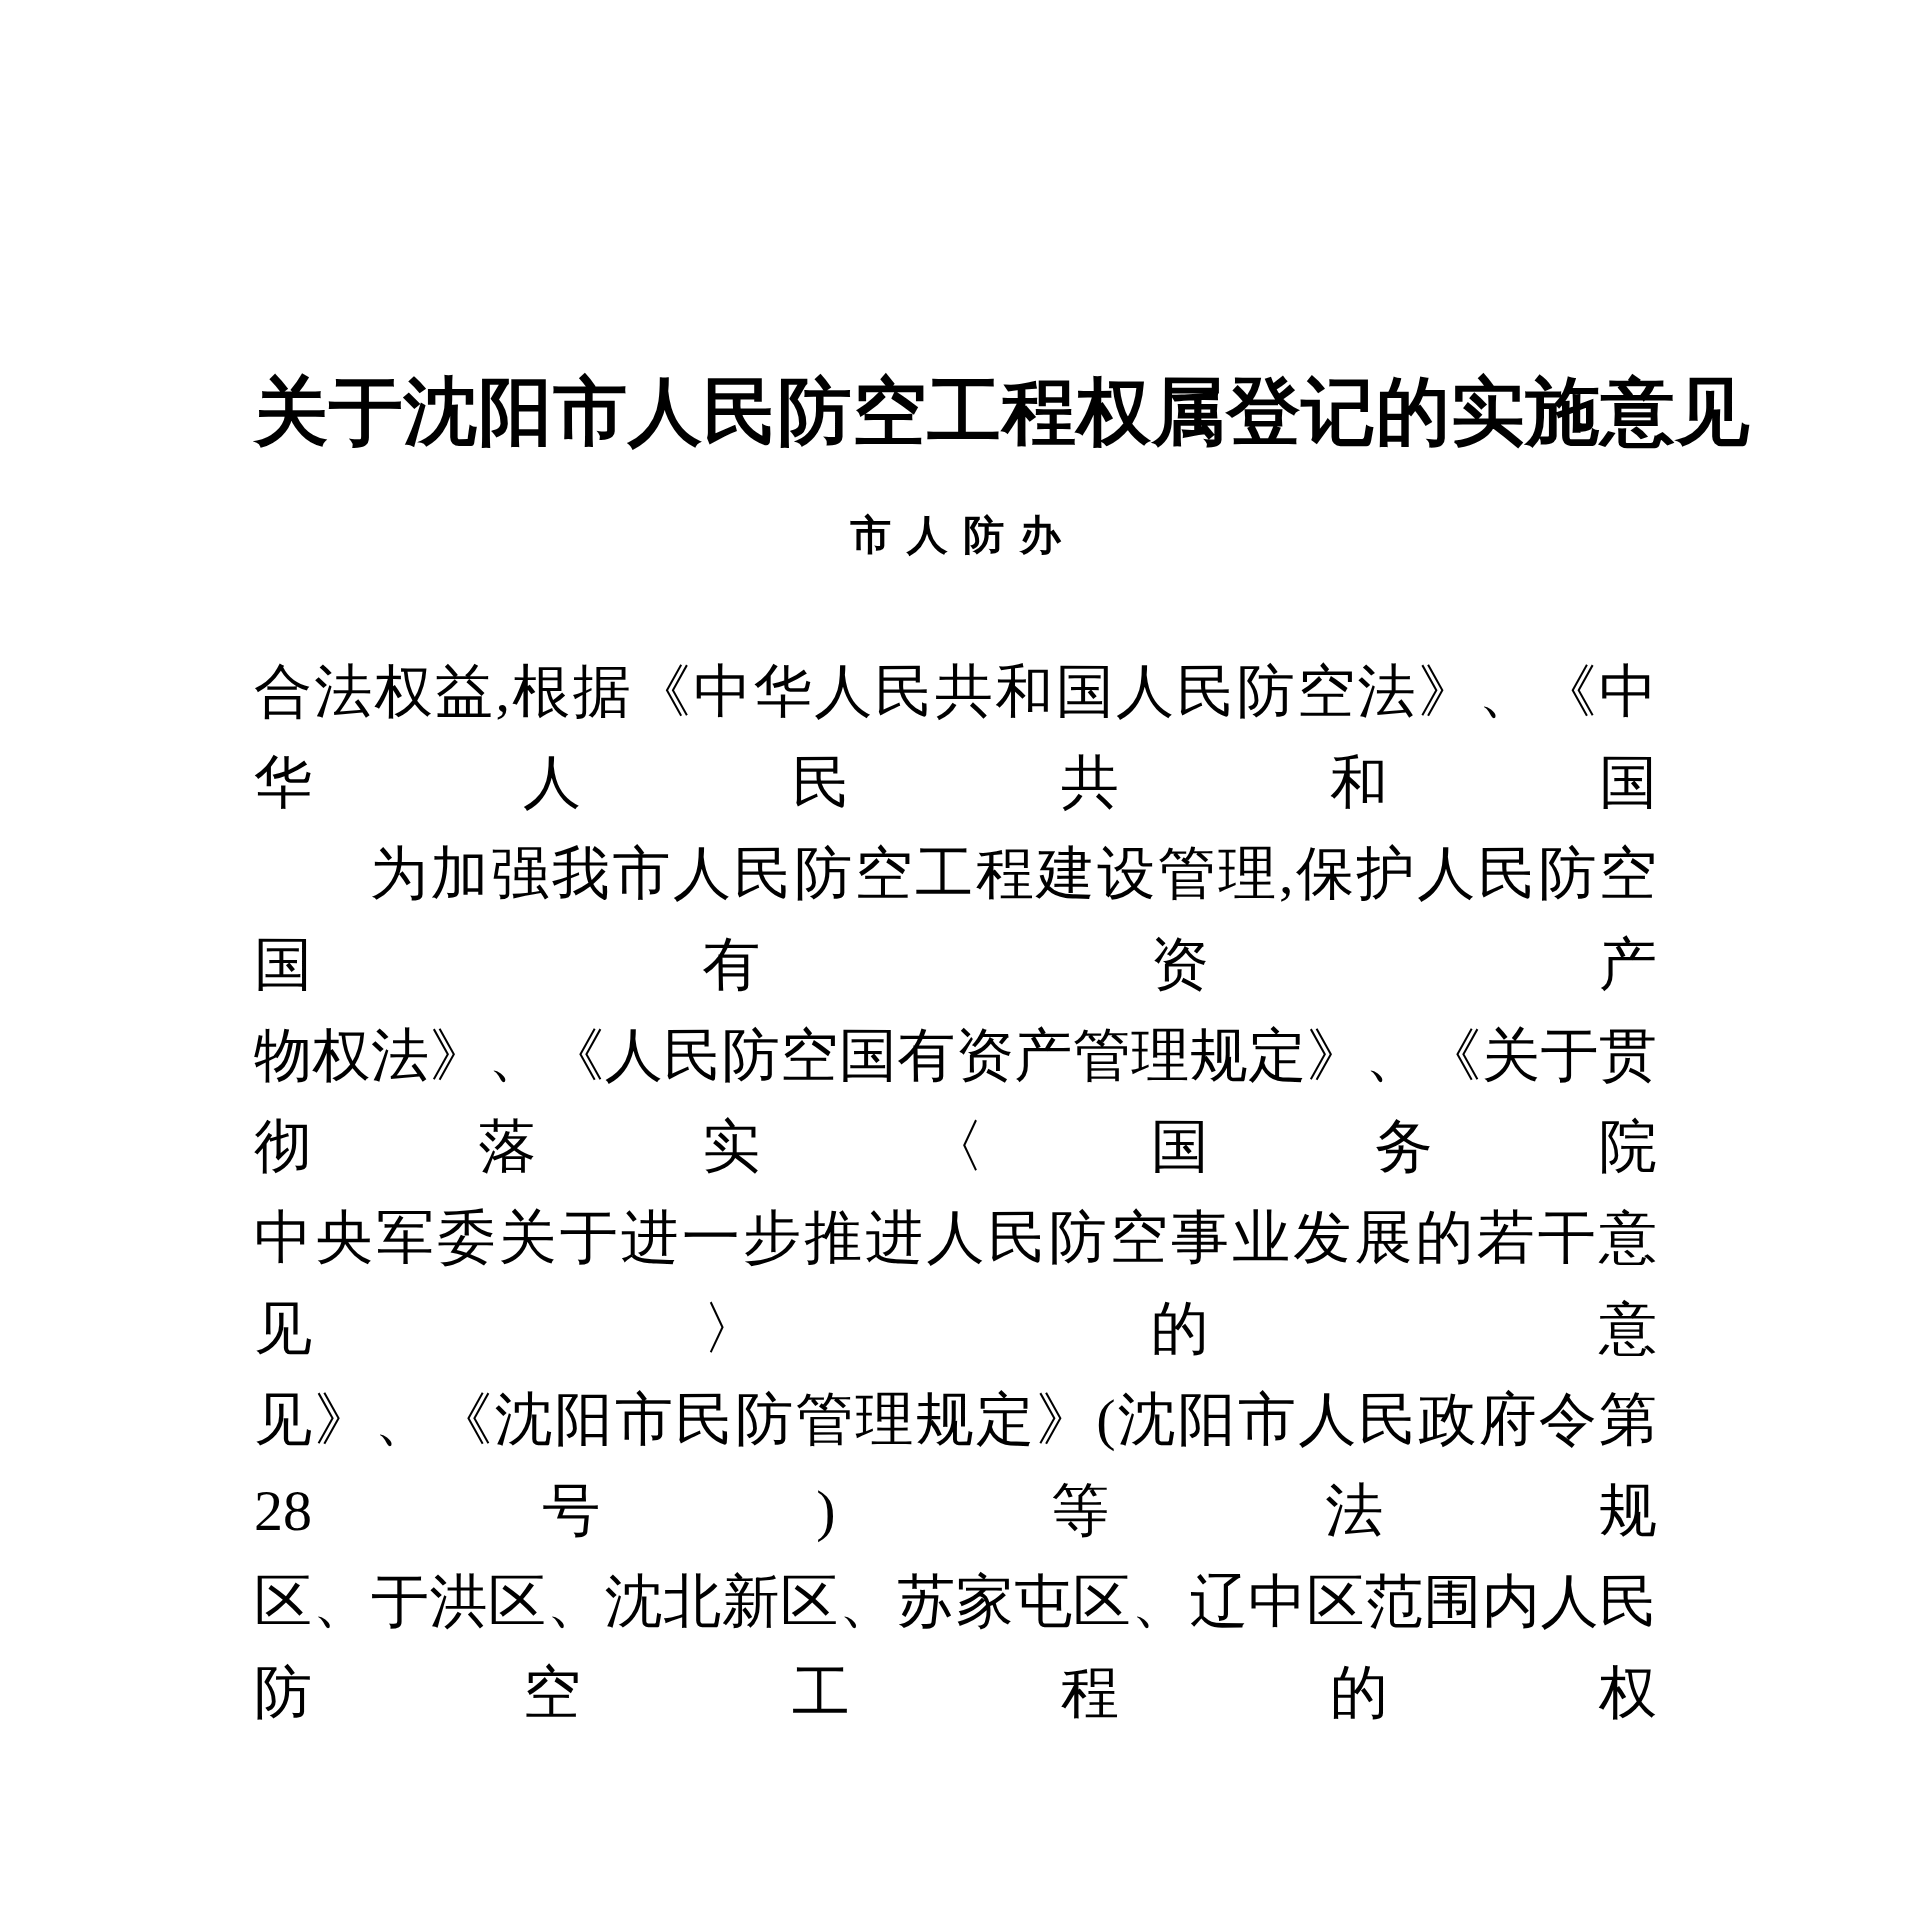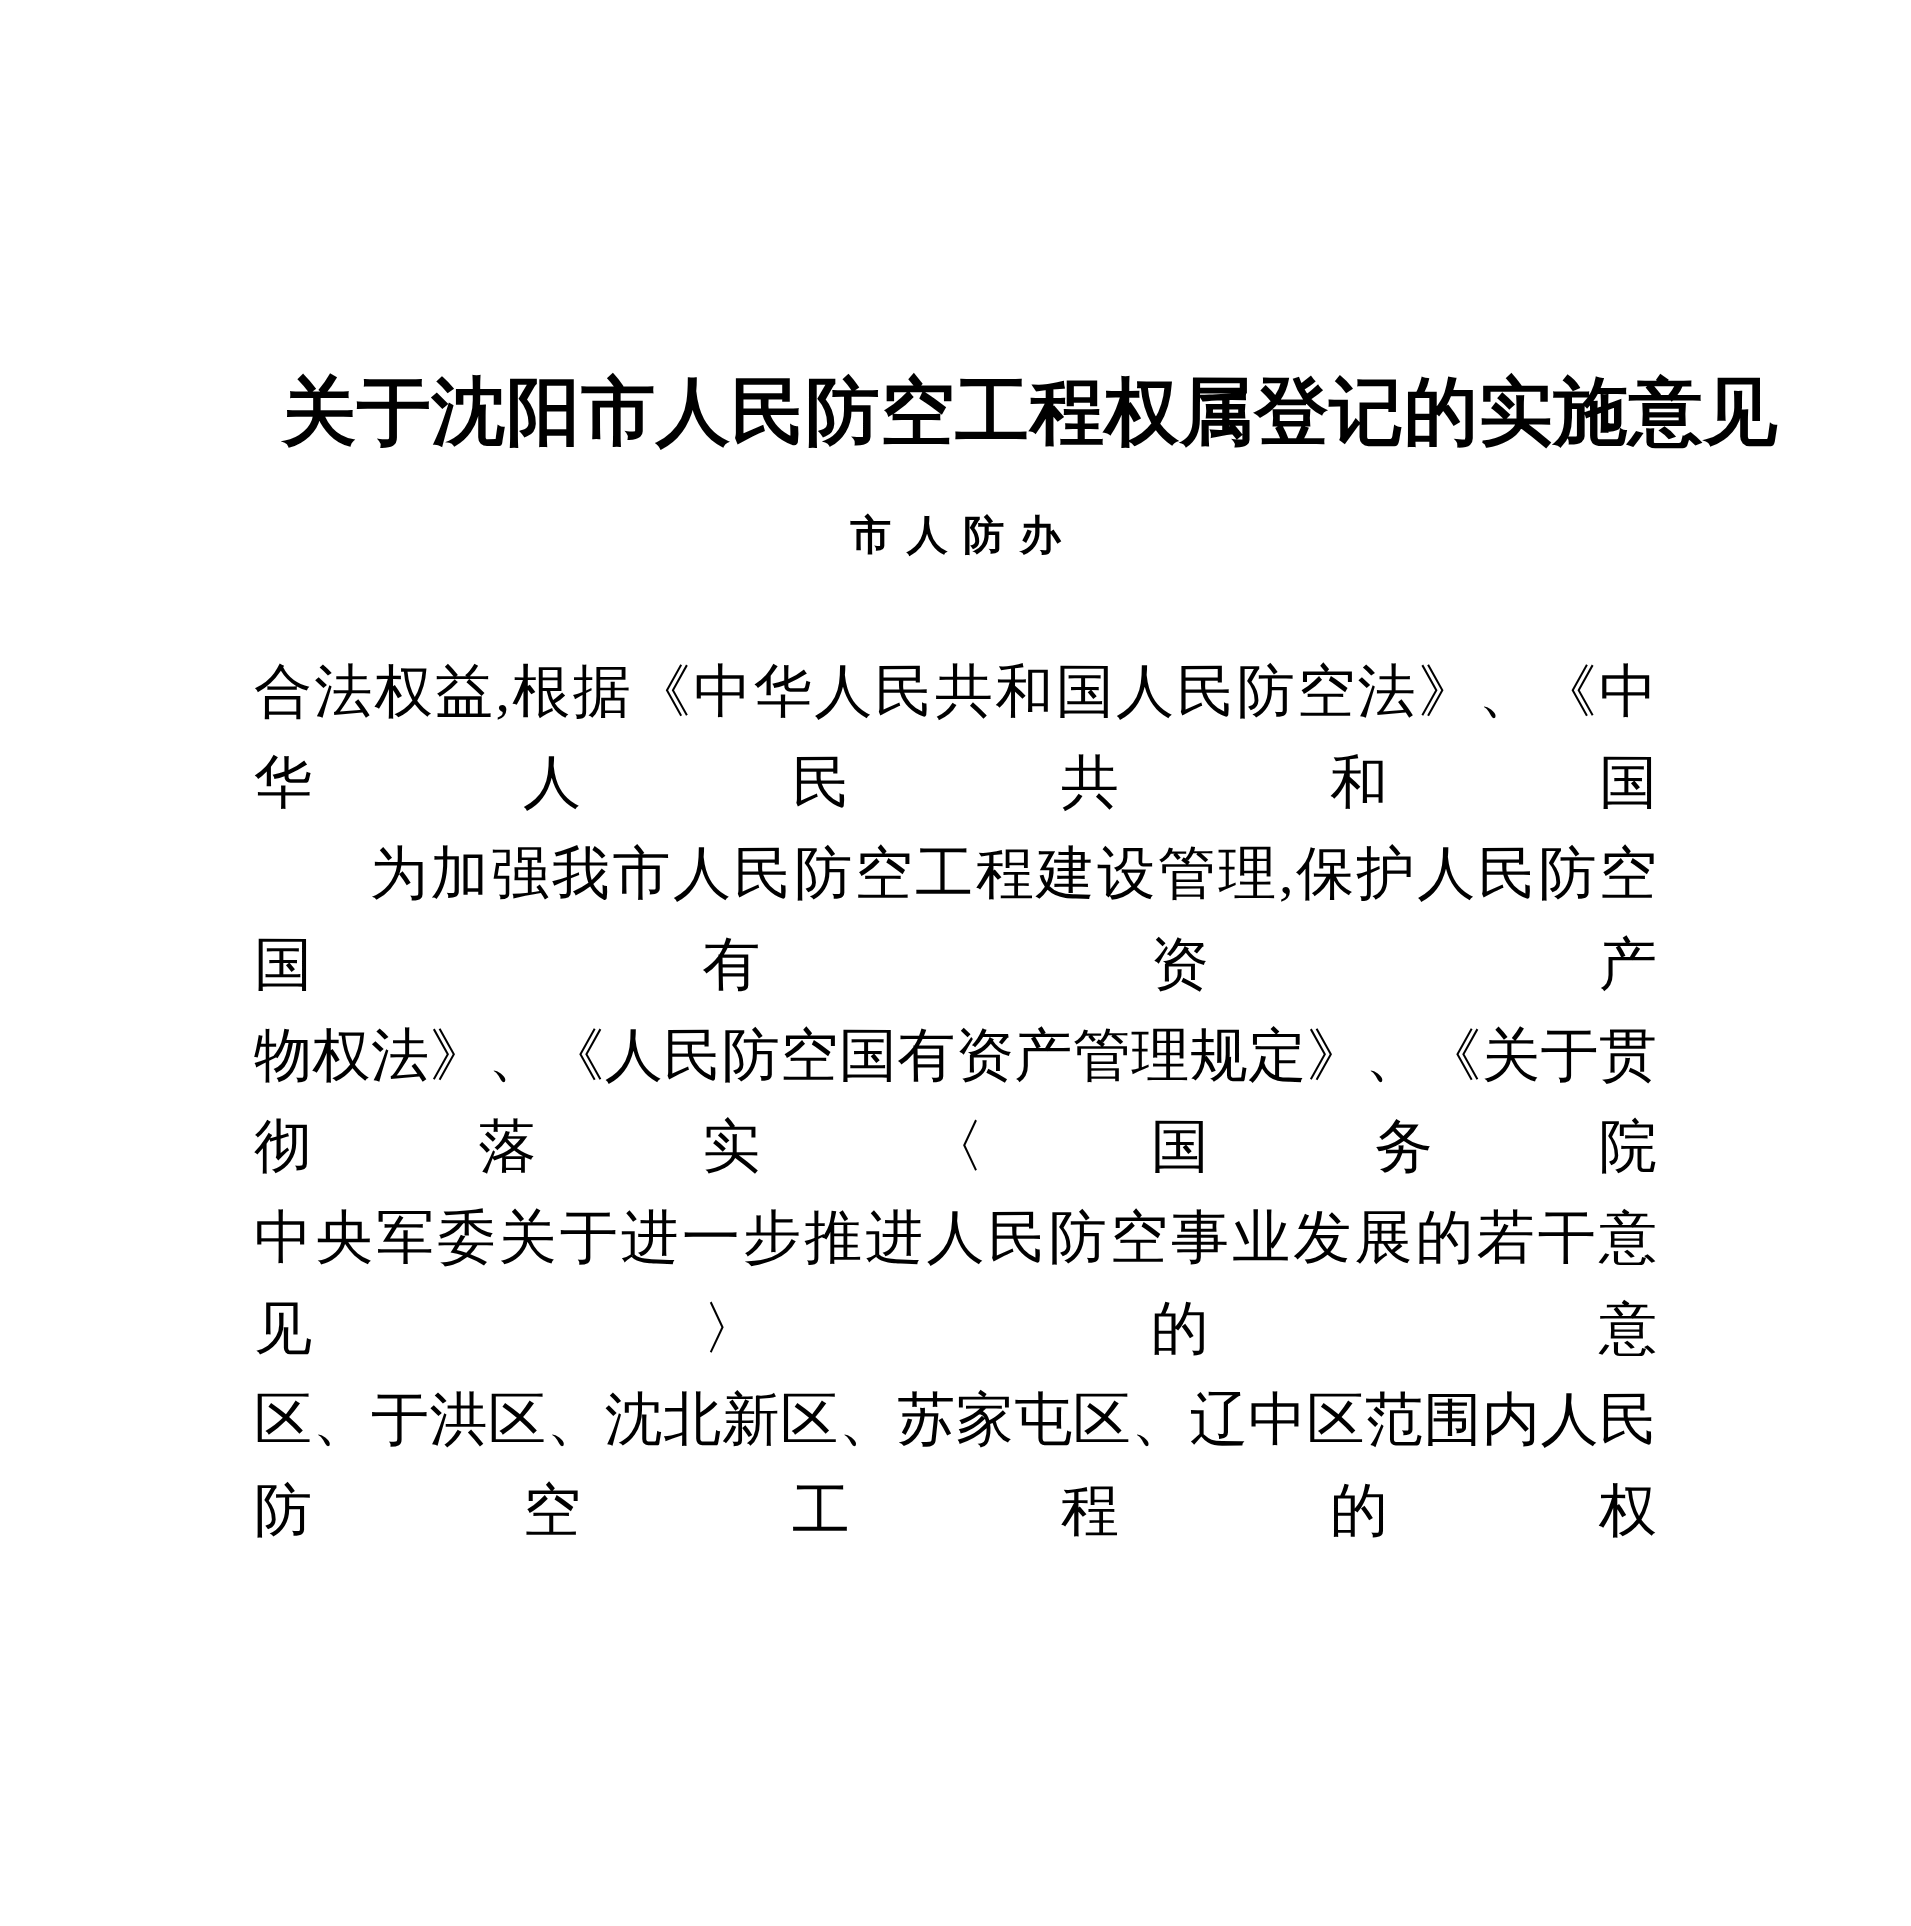--- a/index.html
+++ b/index.html
@@ -19,21 +19,20 @@
     padding: 366px 254px 0 254px;
   }
   .doc-title {
     font-family: "Liberation Serif", serif;
     font-weight: bold;
     font-size: 74px;
     line-height: 92px;
     text-align: center;
     letter-spacing: 0.8px;
     white-space: nowrap;
-    margin-left: 28px;
   }
   .doc-subtitle {
     font-family: "Liberation Serif", serif;
     font-weight: bold;
     font-size: 41px;
     line-height: 77px;
     text-align: center;
     letter-spacing: 0.38em;
     text-indent: 0.38em; 
     margin-top: 39px;
@@ -66,18 +65,19 @@
 
 <div class="page">
   <div class="content">
     <div class="doc-title">关于沈阳市人民防空工程权属登记的实施意见</div>
     <div class="doc-subtitle">市人防办</div>
     <div class="doc-body">
         <div class="line body-line fill">合法权益,根据《中华人民共和国人民防空法》、《中华人民共和国</div>
         <div class="line body-line indent fill">为加强我市人民防空工程建设管理,保护人民防空国有资产</div>
         <div class="line body-line fill">物权法》、《人民防空国有资产管理规定》、《关于贯彻落实〈国务院</div>
         <div class="line body-line fill">中央军委关于进一步推进人民防空事业发展的若干意见〉的意</div>
+        <div class="line body-line fill">见》、《沈阳市民防管理规定》(沈阳市人民政府令第 28 号)等法规</div>
         <div class="line body-line fill">区、于洪区、沈北新区、苏家屯区、辽中区范围内人民防空工程的权</div>
       </div>
   </div>
 
 </div>
 
 
 </body></html>

